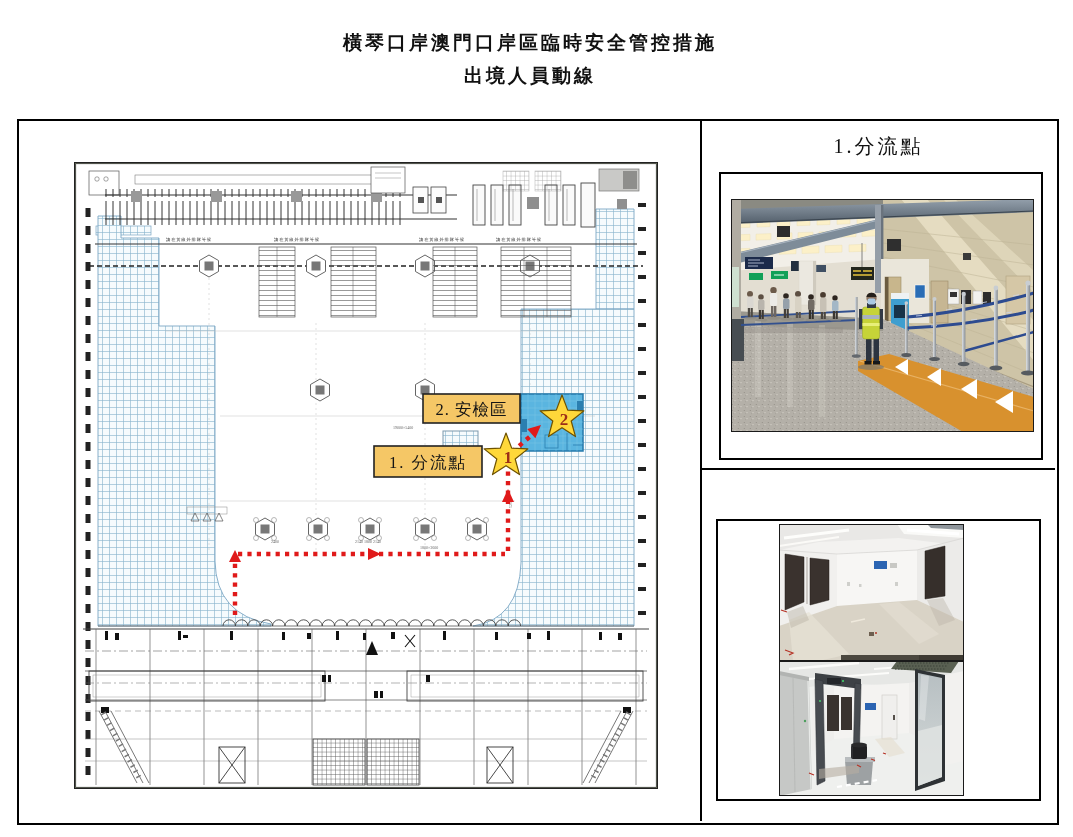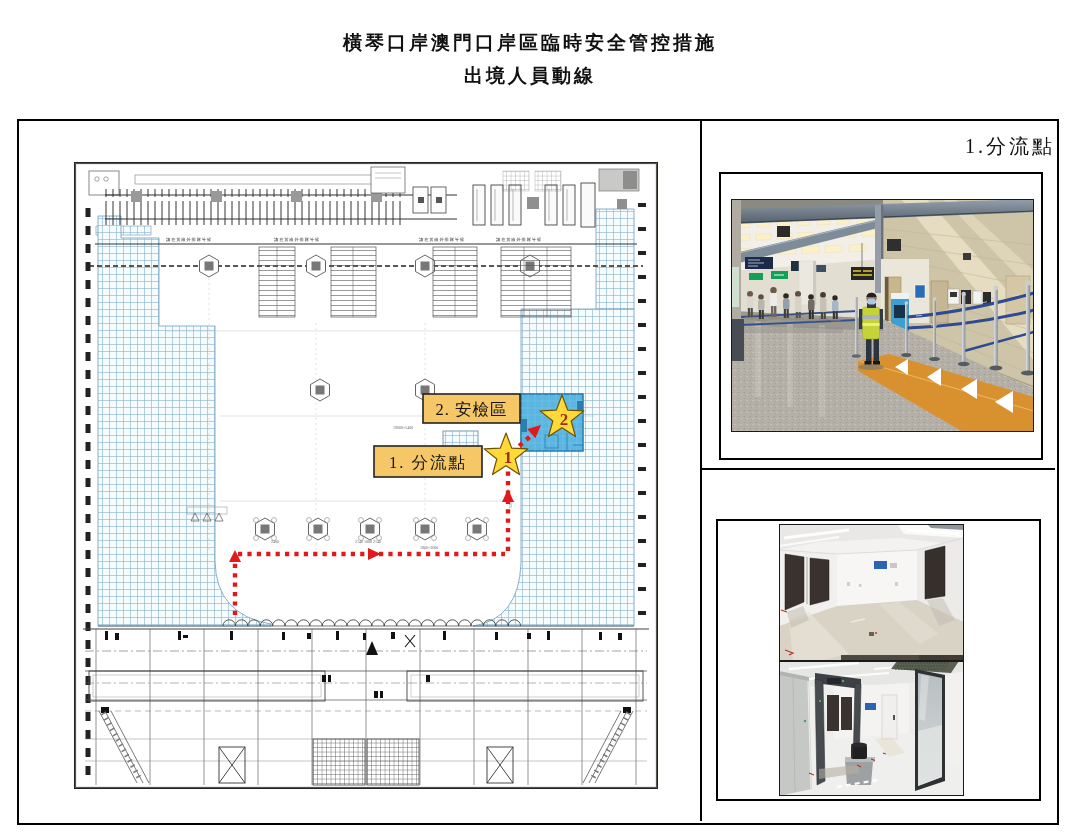--- a/index.html
+++ b/index.html
@@ -5,21 +5,21 @@
   html,body{margin:0;padding:0;background:#fff;}
   .page{position:relative;width:1073px;height:837px;background:#fff;overflow:hidden;
         font-family:"Liberation Serif","DejaVu Serif",serif;color:#111;}
   .abs{position:absolute;}
   .title{left:0;top:30px;width:1060px;text-align:center;font-size:19px;font-weight:700;letter-spacing:3px;}
   .title2{top:63px;}
   .outer-box{left:17px;top:119px;width:1038px;height:702px;border:2px solid #000;}
   .v-divider{left:700px;top:121px;width:2px;height:700px;background:#000;}
   .h-divider{left:702px;top:468px;width:353px;height:2px;background:#000;}
   .plan-box{left:74px;top:162px;width:582px;height:625px;border:1px solid #222;background:#bef264;}
-  .panel-label{left:702px;width:353px;text-align:right;font-size:20px;letter-spacing:3px;}
+  .panel-label{left:702px;width:353px;text-align:center;font-size:20px;letter-spacing:3px;}
   .pl1{top:133px;}
   .pl2{top:477px;}
   .photo1-frame{left:719px;top:172px;width:320px;height:284px;border:2px solid #000;background:#fff;}
   .photo2-frame{left:716px;top:519px;width:321px;height:278px;border:2px solid #000;background:#fff;}
   svg{display:block;}
   text{font-family:"Liberation Serif","DejaVu Serif",serif;}
 </style>
 </head>
 <body>
 

